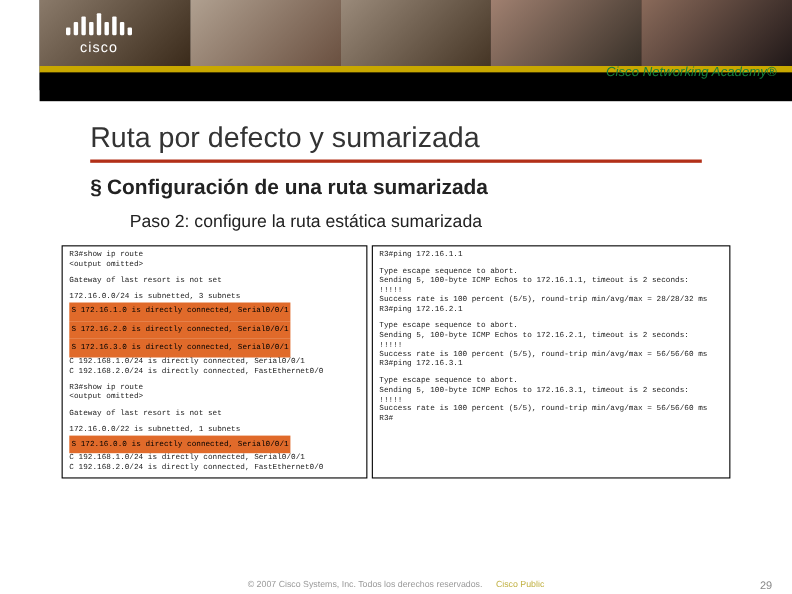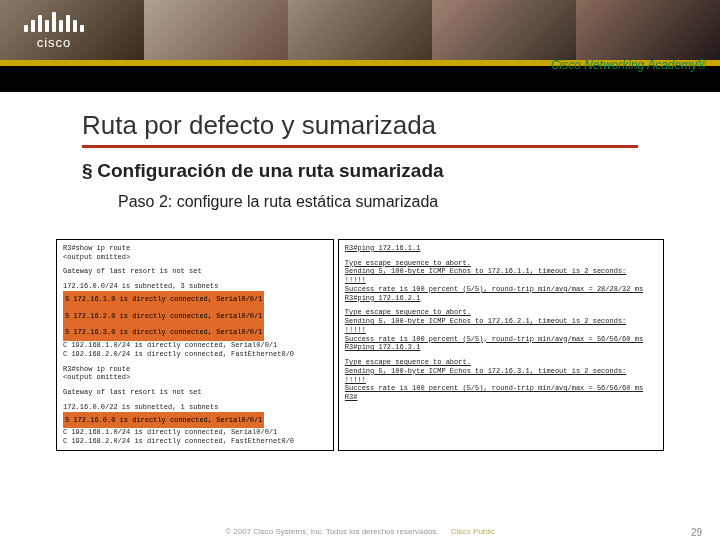--- a/index.html
+++ b/index.html
@@ -1,17 +1,17 @@
 <!DOCTYPE html>
 <html><head>
 <meta charset="utf-8">
 <style>
   * { box-sizing: border-box; margin: 0; padding: 0; }
   body { width: 720px; height: 540px; font-family: Arial, Helvetica, sans-serif; background: #fff; overflow: hidden; }
-  .banner { height: 92px; background: #000; position: relative; }
+  .banner { height: 92px; background: #000; position: relative; margin-left: 36px; }
   .banner-photos { position: absolute; left: 0; top: 0; right: 0; height: 60px; display: flex; }
   .photo { flex: 1; }
   .p1 { background: linear-gradient(135deg,#8a7a6a,#3a2a1a); }
   .p2 { background: linear-gradient(135deg,#b0a090,#6a5040); }
   .p3 { background: linear-gradient(135deg,#9a8a7a,#453525); }
   .p4 { background: linear-gradient(135deg,#a08070,#383028); }
   .p5 { background: linear-gradient(135deg,#8a6a5a,#201818); }
   .banner-stripe { position: absolute; left: 0; right: 0; top: 60px; height: 6px; background: #c8a800; }
   .banner-black { position: absolute; left: 0; right: 0; top: 66px; height: 16px; background: #000; }
   .logo { position: absolute; left: 14px; top: 12px; width: 80px; }
@@ -20,24 +20,24 @@
   .lb1,.lb9{height:7px}.lb2,.lb8{height:12px}.lb3,.lb7{height:17px}.lb4,.lb6{height:12px}.lb5{height:20px}
   .logo-text { color:#fff; font-size:13px; text-align:center; letter-spacing:1px; }
   .academy { position:absolute; right:14px; top:58px; color:#15803d; font-size:12px; font-style:italic; }
   .content { padding: 18px 82px 0; }
   .title { font-size: 26px; color:#333; font-weight:400; }
   .rule { height:3px; background:#b23018; margin-top:4px; }
   .section { font-size:19px; font-weight:bold; color:#222; margin:12px 0 8px; }
   .bullet { display:inline-block; width:10px; }
   .steps { margin-left: 36px; }
   .step { font-size:16px; color:#222; line-height:1.55; }
-  .figure { display:flex; gap:4px; padding: 0 56px; margin-top:24px; }
+  .figure { display:flex; gap:4px; padding: 0 56px; margin-top:8px; }
   .pane { border:1px solid #000; background:#fff; padding:4px 6px; font-family:"Courier New",monospace; font-size:7px; line-height:1.25; color:#222; }
   .pane-left { width:46%; position:relative; }
-  .pane-right { width:54%;text-decoration:underline; }
+  .pane-right { width:54%; }
   .hl { display:inline-block; background:#e06a2a; color:#000; padding:4px 2px; }
   .footer { position:absolute; bottom:4px; left:0; right:0; text-align:center; font-size:8px; color:#999; }
   .footer .pub { color:#c0b040; margin-left:10px; }
   .footer .pg { position:absolute; right:18px; color:#888; font-size:10px; }
   .gap { height:6px; }
 </style>
 </head>
 <body>
 
 <div class="banner">

